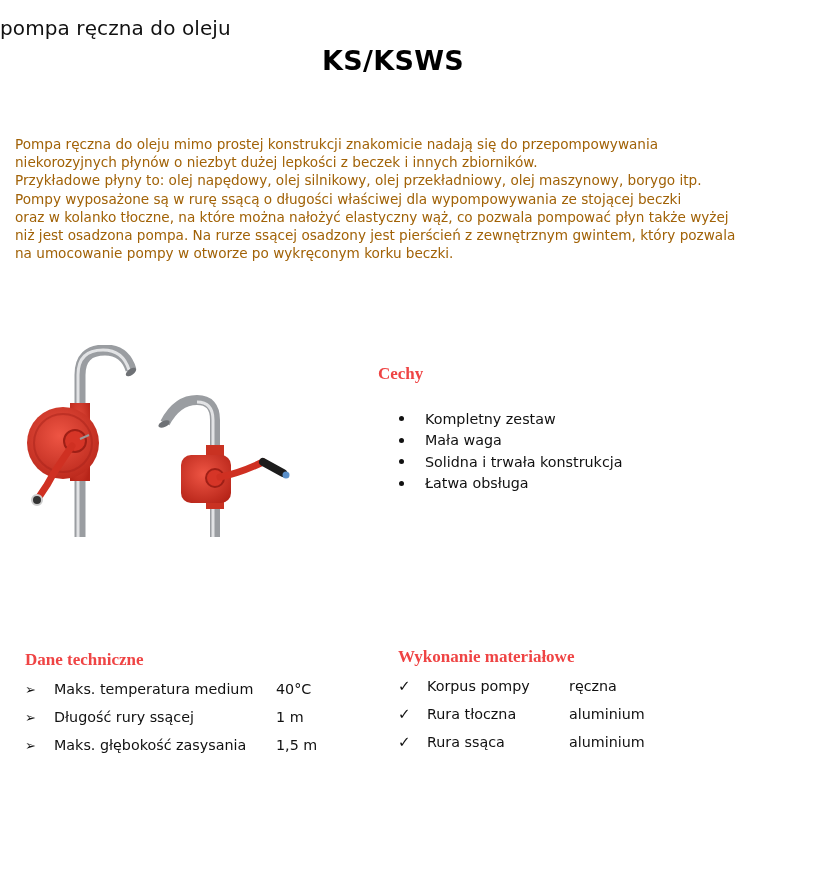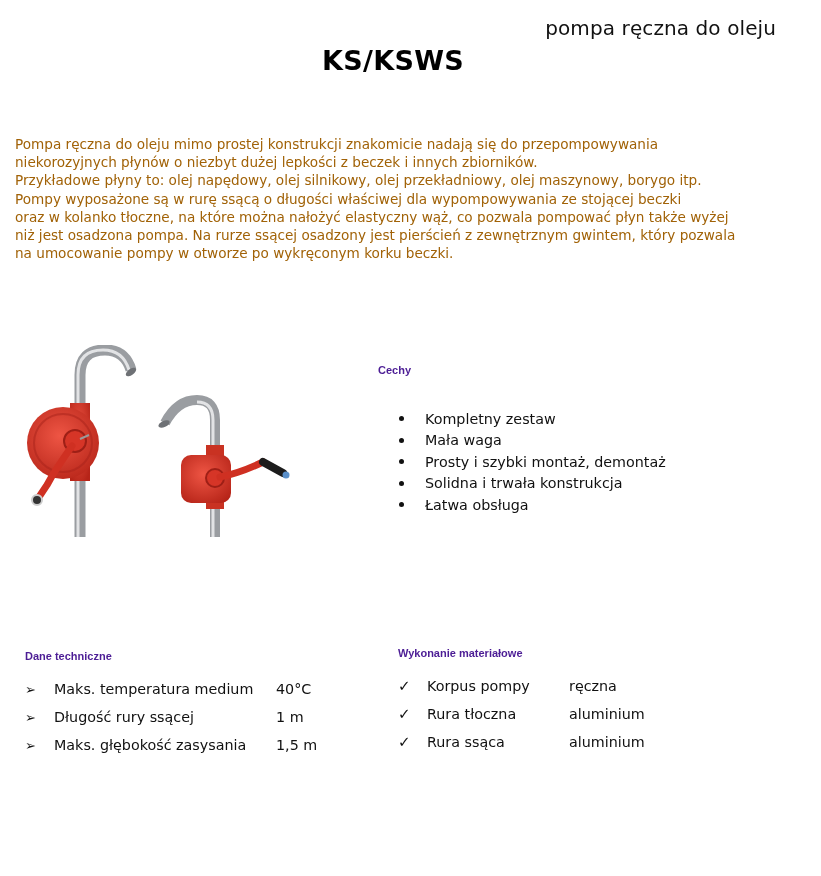--- a/index.html
+++ b/index.html
@@ -12,21 +12,21 @@
     height: 876px;
     position: relative;
     overflow: hidden;
     font-family: "DejaVu Sans", "Liberation Sans", sans-serif;
     color: #111111;
   }
   .abs { position: absolute; }
 
   .subtitle {
     left: 0; width: 776px; top: 16px;
-    text-align: right;
+    text-align: left;
     font-size: 20px;
     font-weight: normal;
     color: #111;
     letter-spacing: 0.1px;
   }
   .title {
     left: 0; width: 786px; top: 45px;
     text-align: center;
     font-size: 27px;
     font-weight: bold;
@@ -37,24 +37,24 @@
   .description {
     left: 15px; top: 135px; width: 800px;
     font-size: 13.6px;
     line-height: 18.2px;
     color: #a16207;
     font-weight: 500;
   }
   .description div { white-space: nowrap; }
 
   .section-heading {
-    color: #4c1d95;
-    font-size: 11px;
+    color: #ef4444;
+    font-size: 17px;
     font-weight: bold;
-    font-family: Liberation Sans, sans-serif;
+    font-family: Liberation Serif, serif;
   }
 
   .features-heading { left: 378px; top: 364px; }
   .features-list {
     left: 380px; top: 392px;
     margin: 16px; padding: 0; list-style: none;
     font-size: 14.3px;
     font-weight: 500;
   }
   .features-list li {
@@ -173,24 +173,20 @@
   <li>
       <span class="bullet"></span>
       <span>Kompletny zestaw</span>
     </li>
   <li>
       <span class="bullet"></span>
       <span>Mała waga</span>
     </li>
   <li>
       <span class="bullet"></span>
-      <span>Prosty i szybki montaż, demontaż</span>
-    </li>
-  <li>
-      <span class="bullet"></span>
       <span>Solidna i trwała konstrukcja</span>
     </li>
   <li>
       <span class="bullet"></span>
       <span>Łatwa obsługa</span>
     </li>
 </ul>
 
 <div class="abs section-heading tech-heading">Dane techniczne</div>
 <div class="abs tech-row" style="top:678px;">

